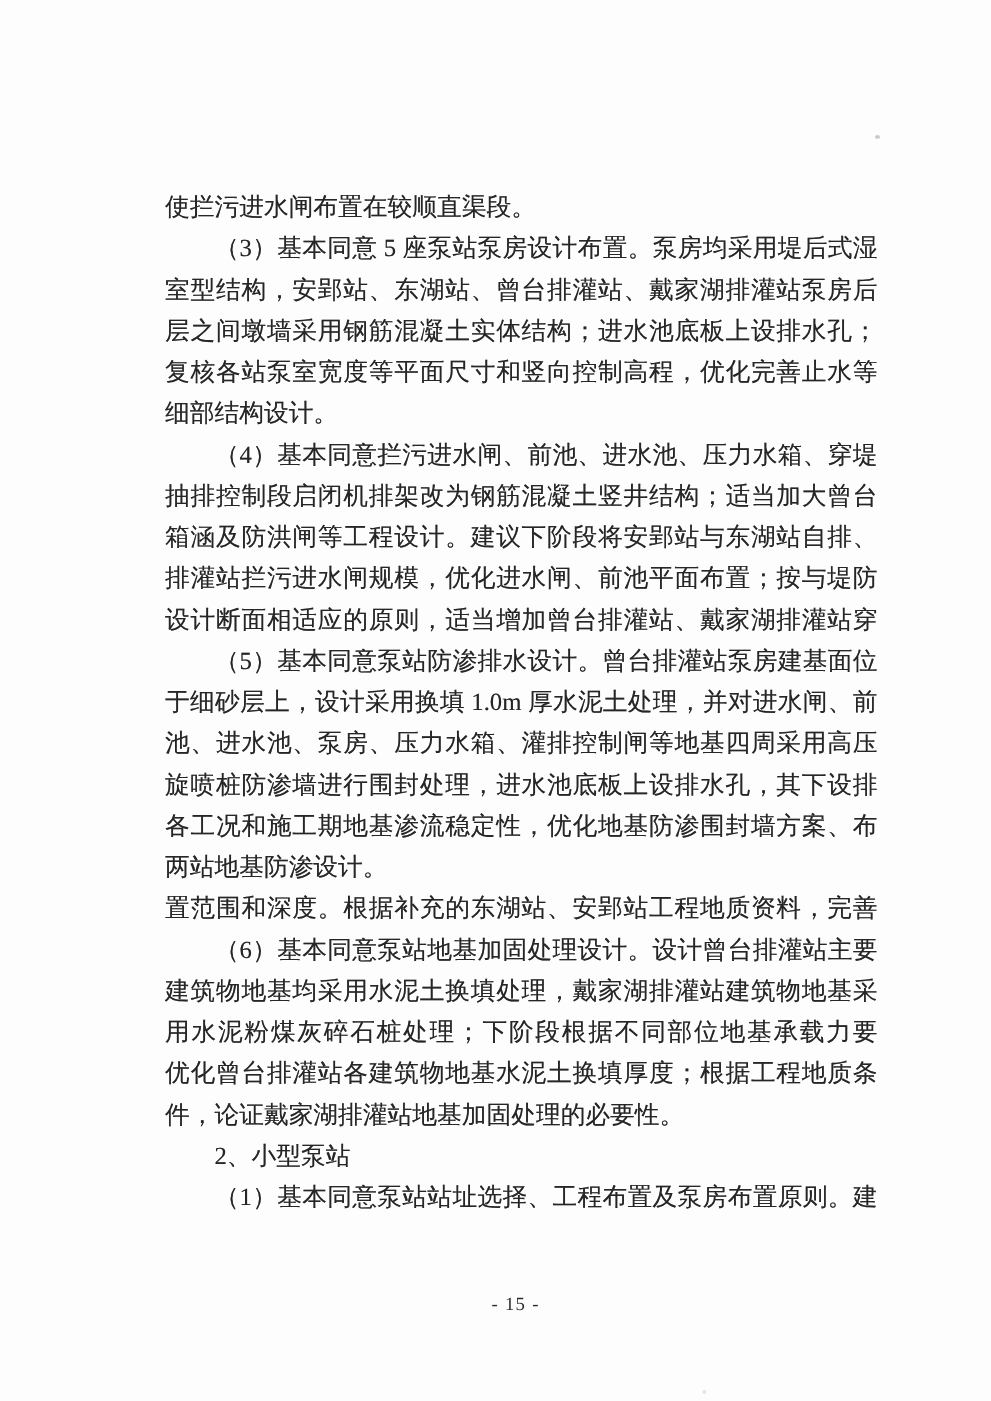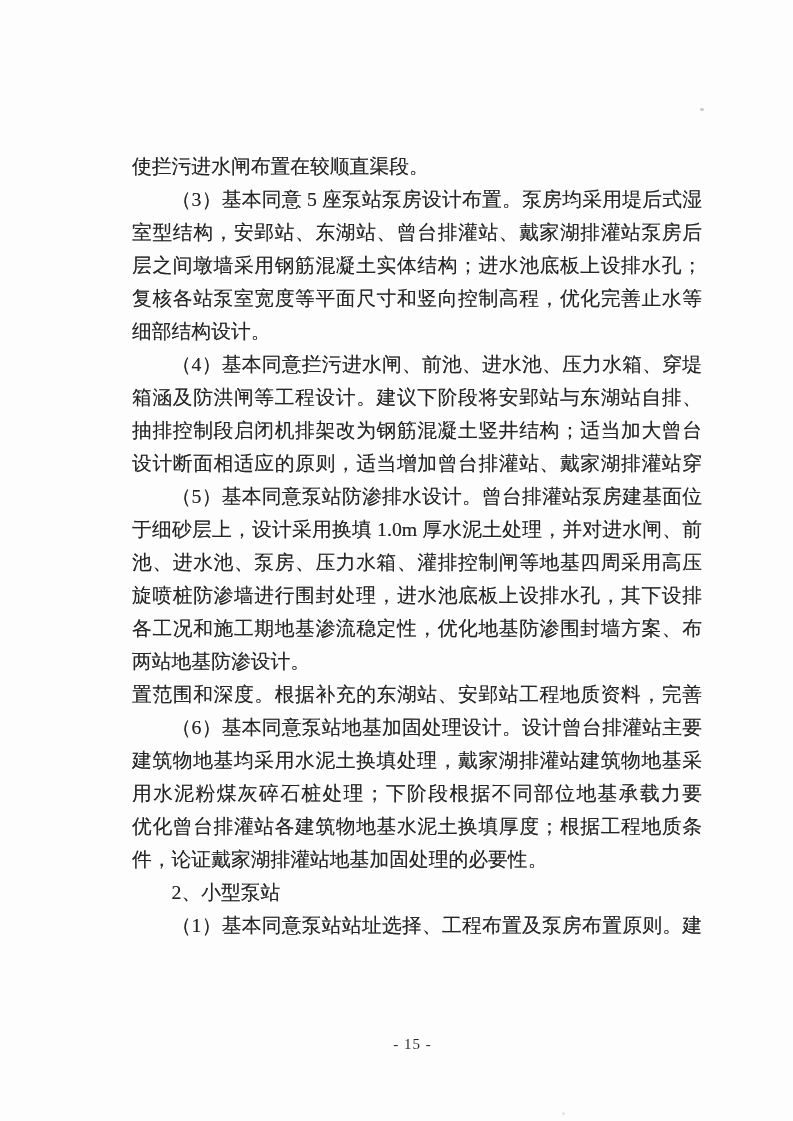--- a/index.html
+++ b/index.html
@@ -91,22 +91,23 @@
 <div class="page">
 
   <div class="text-block" id="text-block">
       <div class="line">使拦污进水闸布置在较顺直渠段。</div>
       <div class="line indent fill">（3）基本同意 5 座泵站泵房设计布置。泵房均采用堤后式湿</div>
       <div class="line fill">室型结构，安郢站、东湖站、曾台排灌站、戴家湖排灌站泵房后</div>
       <div class="line fill">层之间墩墙采用钢筋混凝土实体结构；进水池底板上设排水孔；</div>
       <div class="line fill">复核各站泵室宽度等平面尺寸和竖向控制高程，优化完善止水等</div>
       <div class="line">细部结构设计。</div>
       <div class="line indent fill">（4）基本同意拦污进水闸、前池、进水池、压力水箱、穿堤</div>
+      <div class="line fill">抽排控制段启闭机排架改为钢筋混凝土竖井结构；适当加大曾台</div>
       <div class="line fill">箱涵及防洪闸等工程设计。建议下阶段将安郢站与东湖站自排、</div>
-      <div class="line fill">抽排控制段启闭机排架改为钢筋混凝土竖井结构；适当加大曾台</div>
+      <div class="line fill">排灌站拦污进水闸规模，优化进水闸、前池平面布置；按与堤防</div>
       <div class="line fill">设计断面相适应的原则，适当增加曾台排灌站、戴家湖排灌站穿</div>
       <div class="line indent fill">（5）基本同意泵站防渗排水设计。曾台排灌站泵房建基面位</div>
       <div class="line fill">于细砂层上，设计采用换填 1.0m 厚水泥土处理，并对进水闸、前</div>
       <div class="line fill">池、进水池、泵房、压力水箱、灌排控制闸等地基四周采用高压</div>
       <div class="line fill">旋喷桩防渗墙进行围封处理，进水池底板上设排水孔，其下设排</div>
       <div class="line fill">各工况和施工期地基渗流稳定性，优化地基防渗围封墙方案、布</div>
       <div class="line">两站地基防渗设计。</div>
       <div class="line fill">置范围和深度。根据补充的东湖站、安郢站工程地质资料，完善</div>
       <div class="line indent fill">（6）基本同意泵站地基加固处理设计。设计曾台排灌站主要</div>
       <div class="line fill">建筑物地基均采用水泥土换填处理，戴家湖排灌站建筑物地基采</div>

